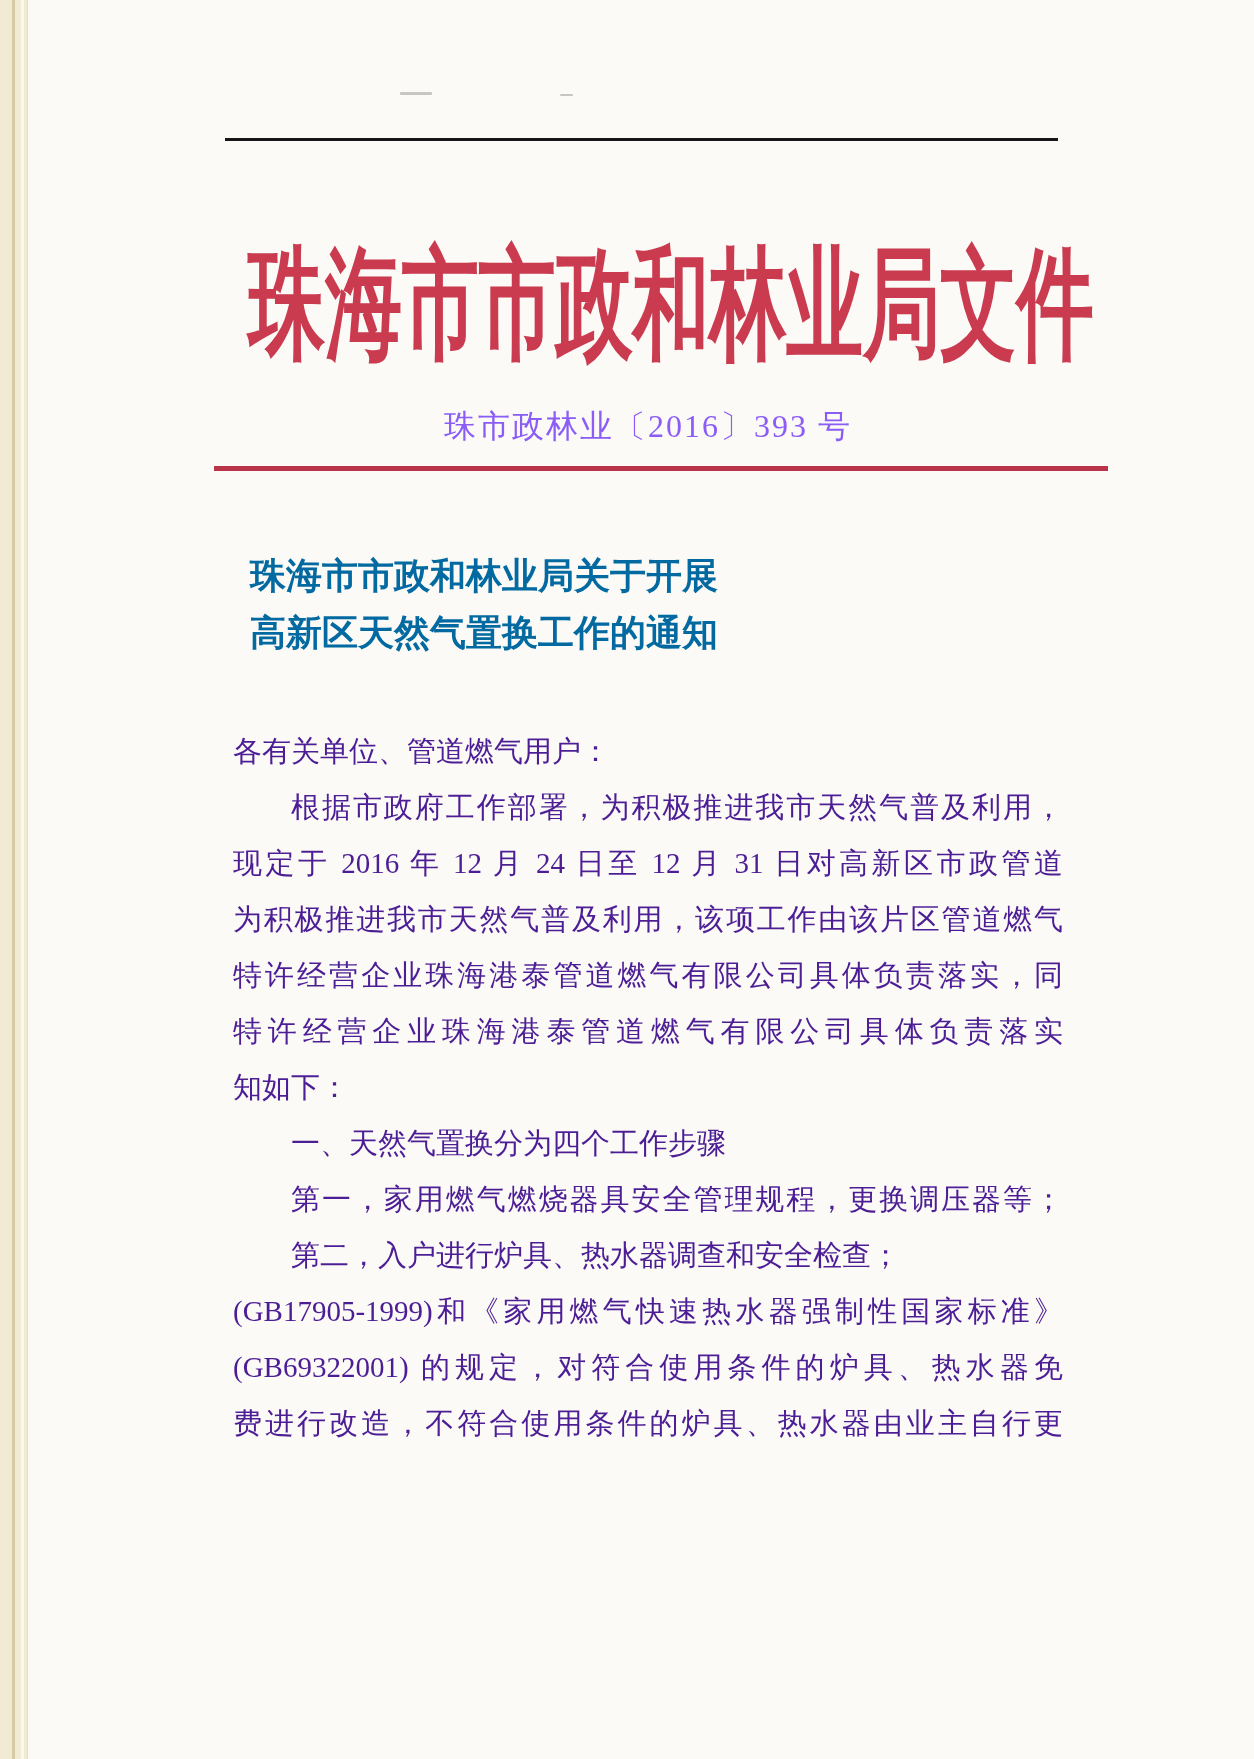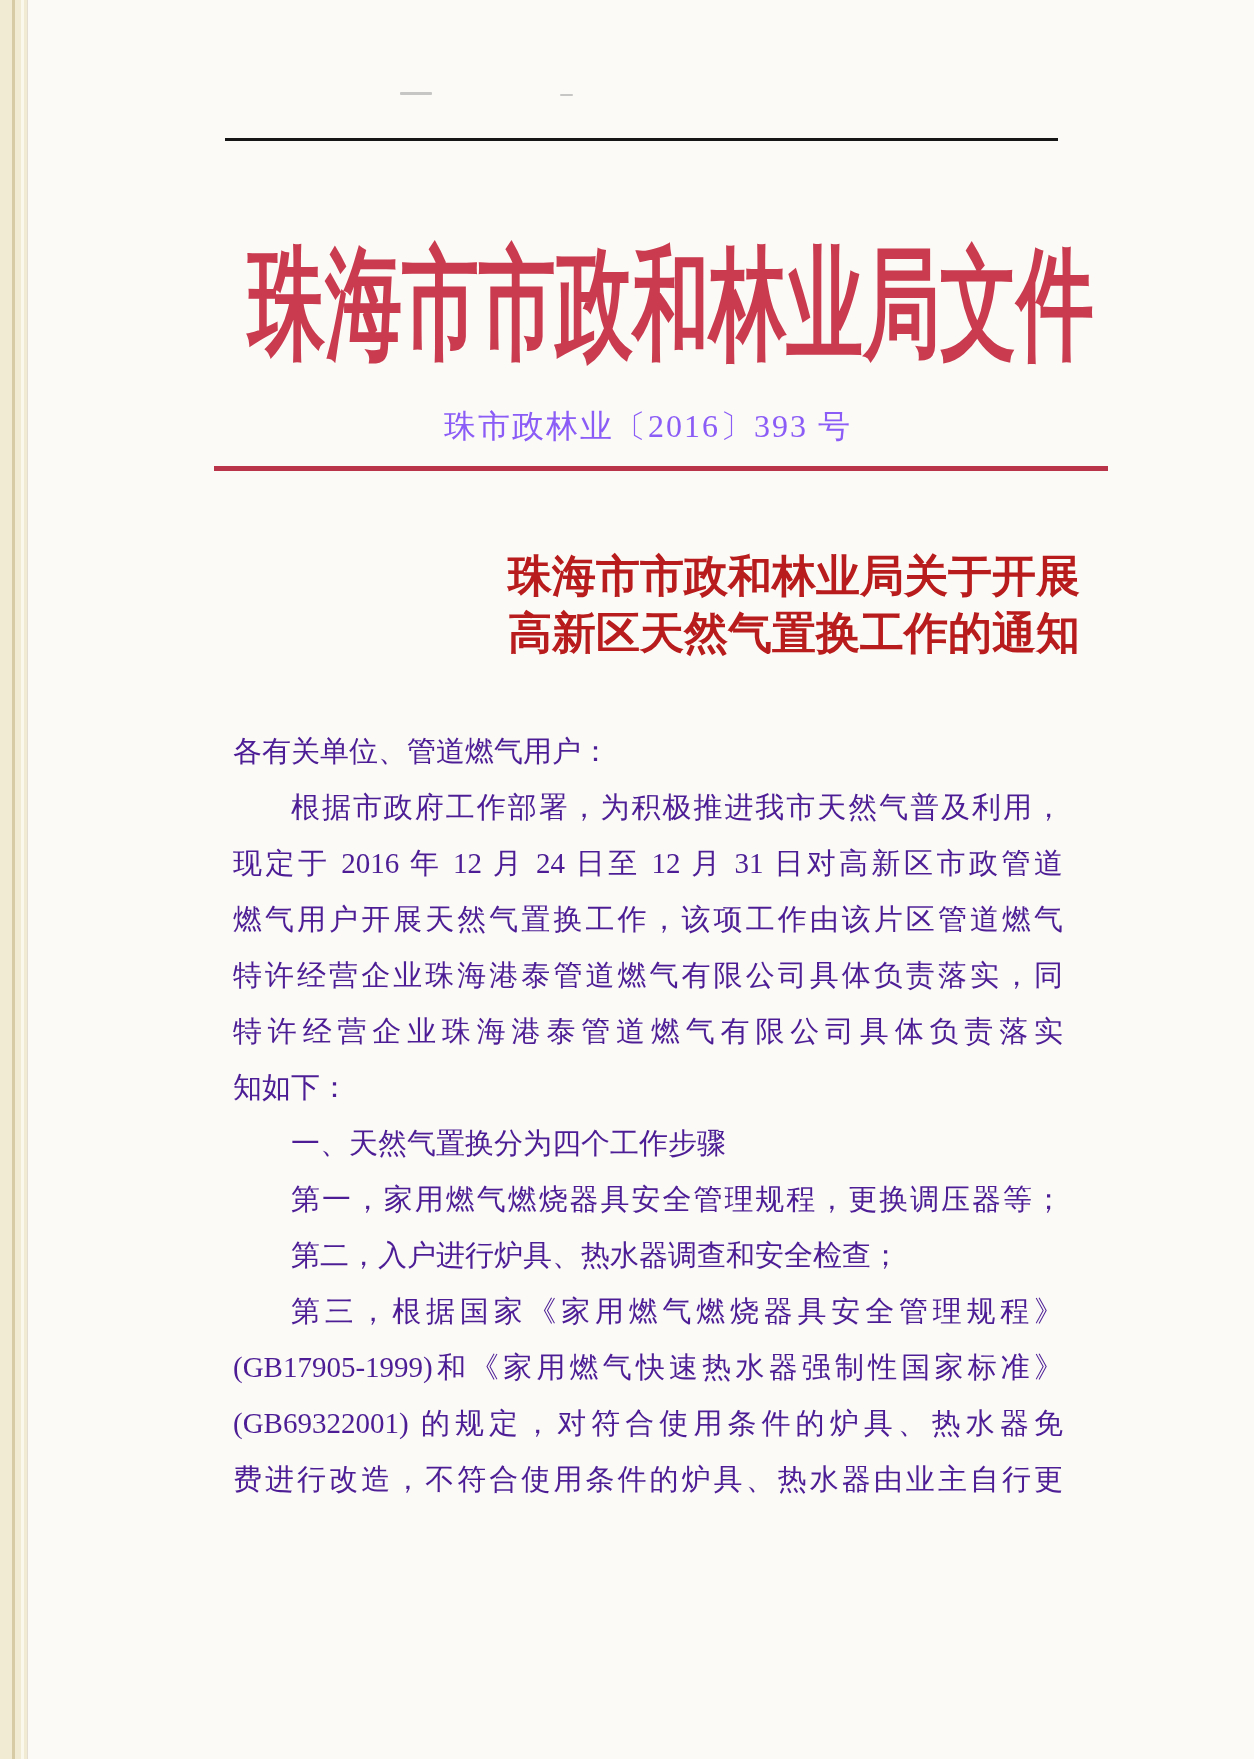--- a/index.html
+++ b/index.html
@@ -30,21 +30,21 @@
   
   .doc-number{
     position:absolute;left:233px;top:404px;width:830px;
     text-align:center;font-size:32px;line-height:44px;letter-spacing:2px;color:#8b5cf6;
   }
   
   .red-rule{position:absolute;left:214px;top:466px;width:894px;height:5px;background:var(--rule-red,#b93349);}
   
   .subject{
     position:absolute;left:250px;top:548px;width:830px;
-    text-align:right;font-weight:700;font-size:44px;line-height:57px;color:#b91c1c;
+    text-align:left;font-weight:700;font-size:36px;line-height:57px;color:#0369a1;
   }
   
   .body-lines{position:absolute;left:233px;top:723px;width:830px;}
   .bline{
     height:56px;line-height:56px;font-size:29px;color:#4c1d95;
     white-space:normal;
   }
   .bline.ind{padding-left:58px;}
   .bline.fill{text-align:justify;text-align-last:justify;text-justify:inter-character;}
 </style>
@@ -72,24 +72,23 @@
 
 <div class="subject">
   <div>珠海市市政和林业局关于开展</div>
   <div>高新区天然气置换工作的通知</div>
 </div>
 
 <div class="body-lines">
     <div class="bline">各有关单位、管道燃气用户：</div>
     <div class="bline fill ind">根据市政府工作部署，为积极推进我市天然气普及利用，</div>
     <div class="bline fill">现定于 2016 年 12 月 24 日至 12 月 31 日对高新区市政管道</div>
-    <div class="bline fill">燃气用户开展天然气置换工作，该项工作由该片区管道燃气</div>
+    <div class="bline fill">为积极推进我市天然气普及利用，该项工作由该片区管道燃气</div>
     <div class="bline fill">特许经营企业珠海港泰管道燃气有限公司具体负责落实，同</div>
     <div class="bline fill">特许经营企业珠海港泰管道燃气有限公司具体负责落实</div>
     <div class="bline">知如下：</div>
     <div class="bline ind">一、天然气置换分为四个工作步骤</div>
     <div class="bline fill ind">第一，家用燃气燃烧器具安全管理规程，更换调压器等；</div>
     <div class="bline ind">第二，入户进行炉具、热水器调查和安全检查；</div>
-    <div class="bline fill ind">第三，根据国家《家用燃气燃烧器具安全管理规程》</div>
     <div class="bline fill">(GB17905-1999)和《家用燃气快速热水器强制性国家标准》</div>
     <div class="bline fill">(GB69322001) 的规定，对符合使用条件的炉具、热水器免</div>
     <div class="bline fill">费进行改造，不符合使用条件的炉具、热水器由业主自行更</div>
   </div>
 
 </body></html>

